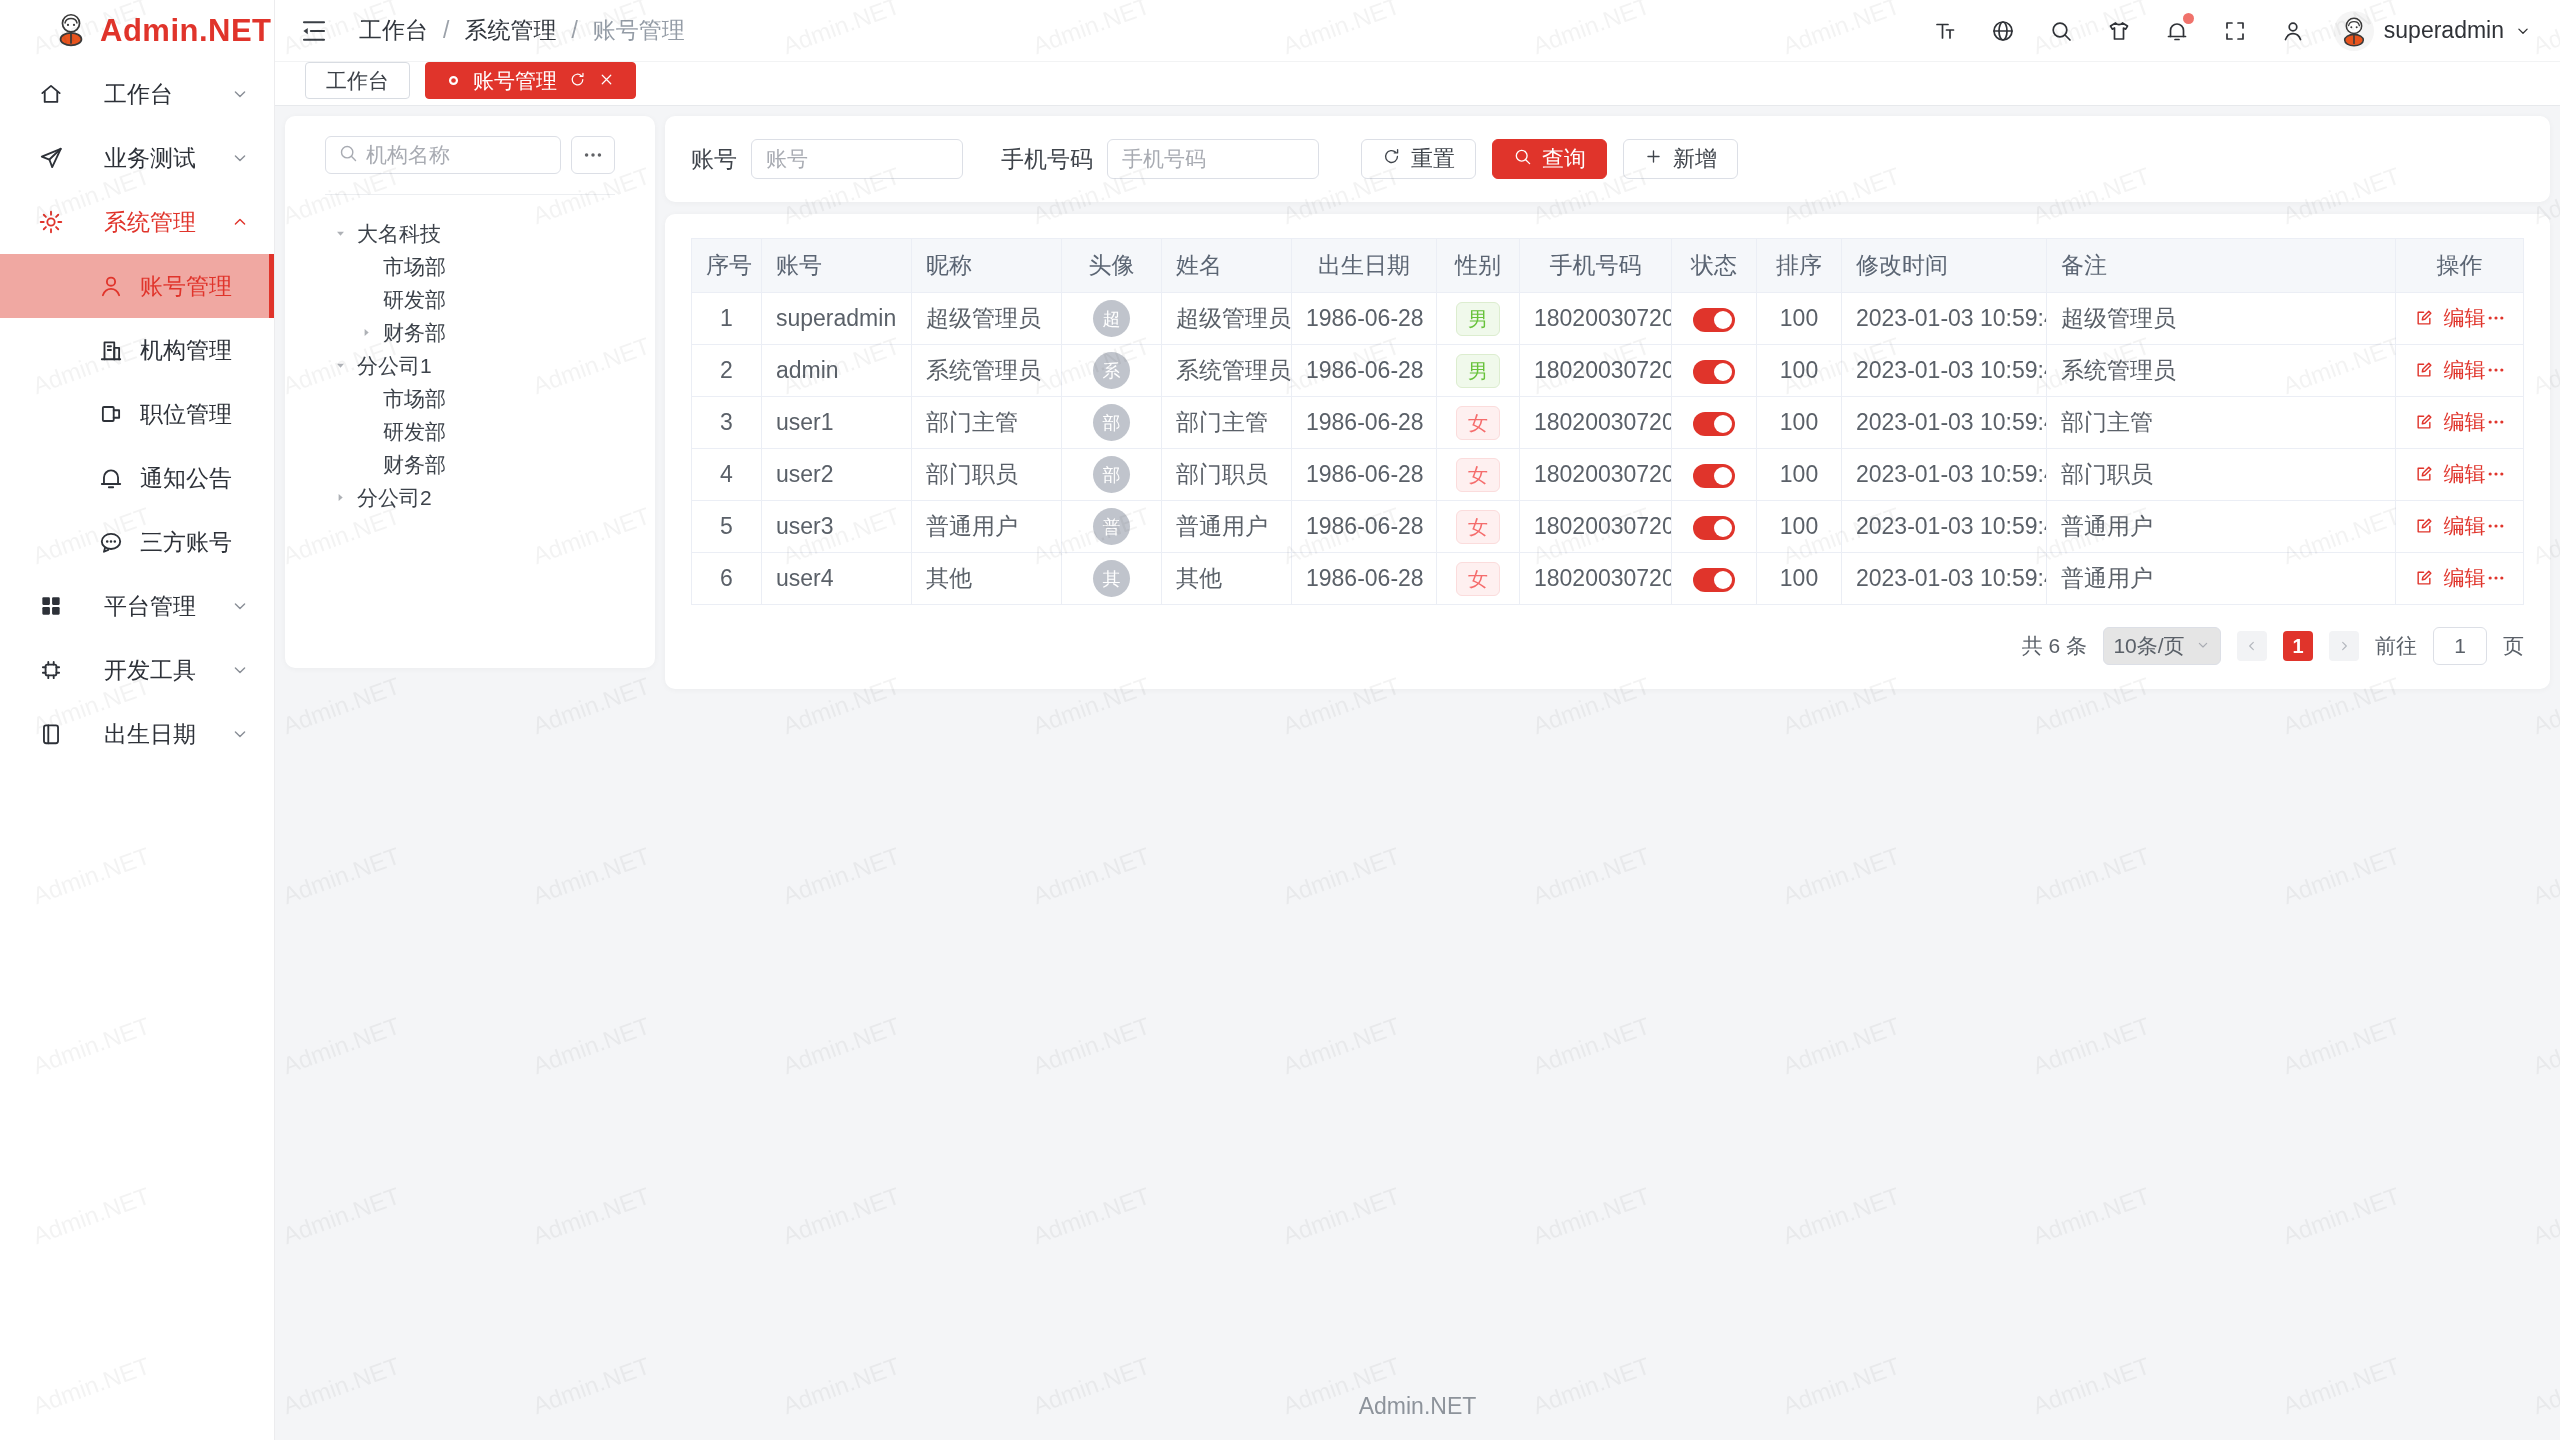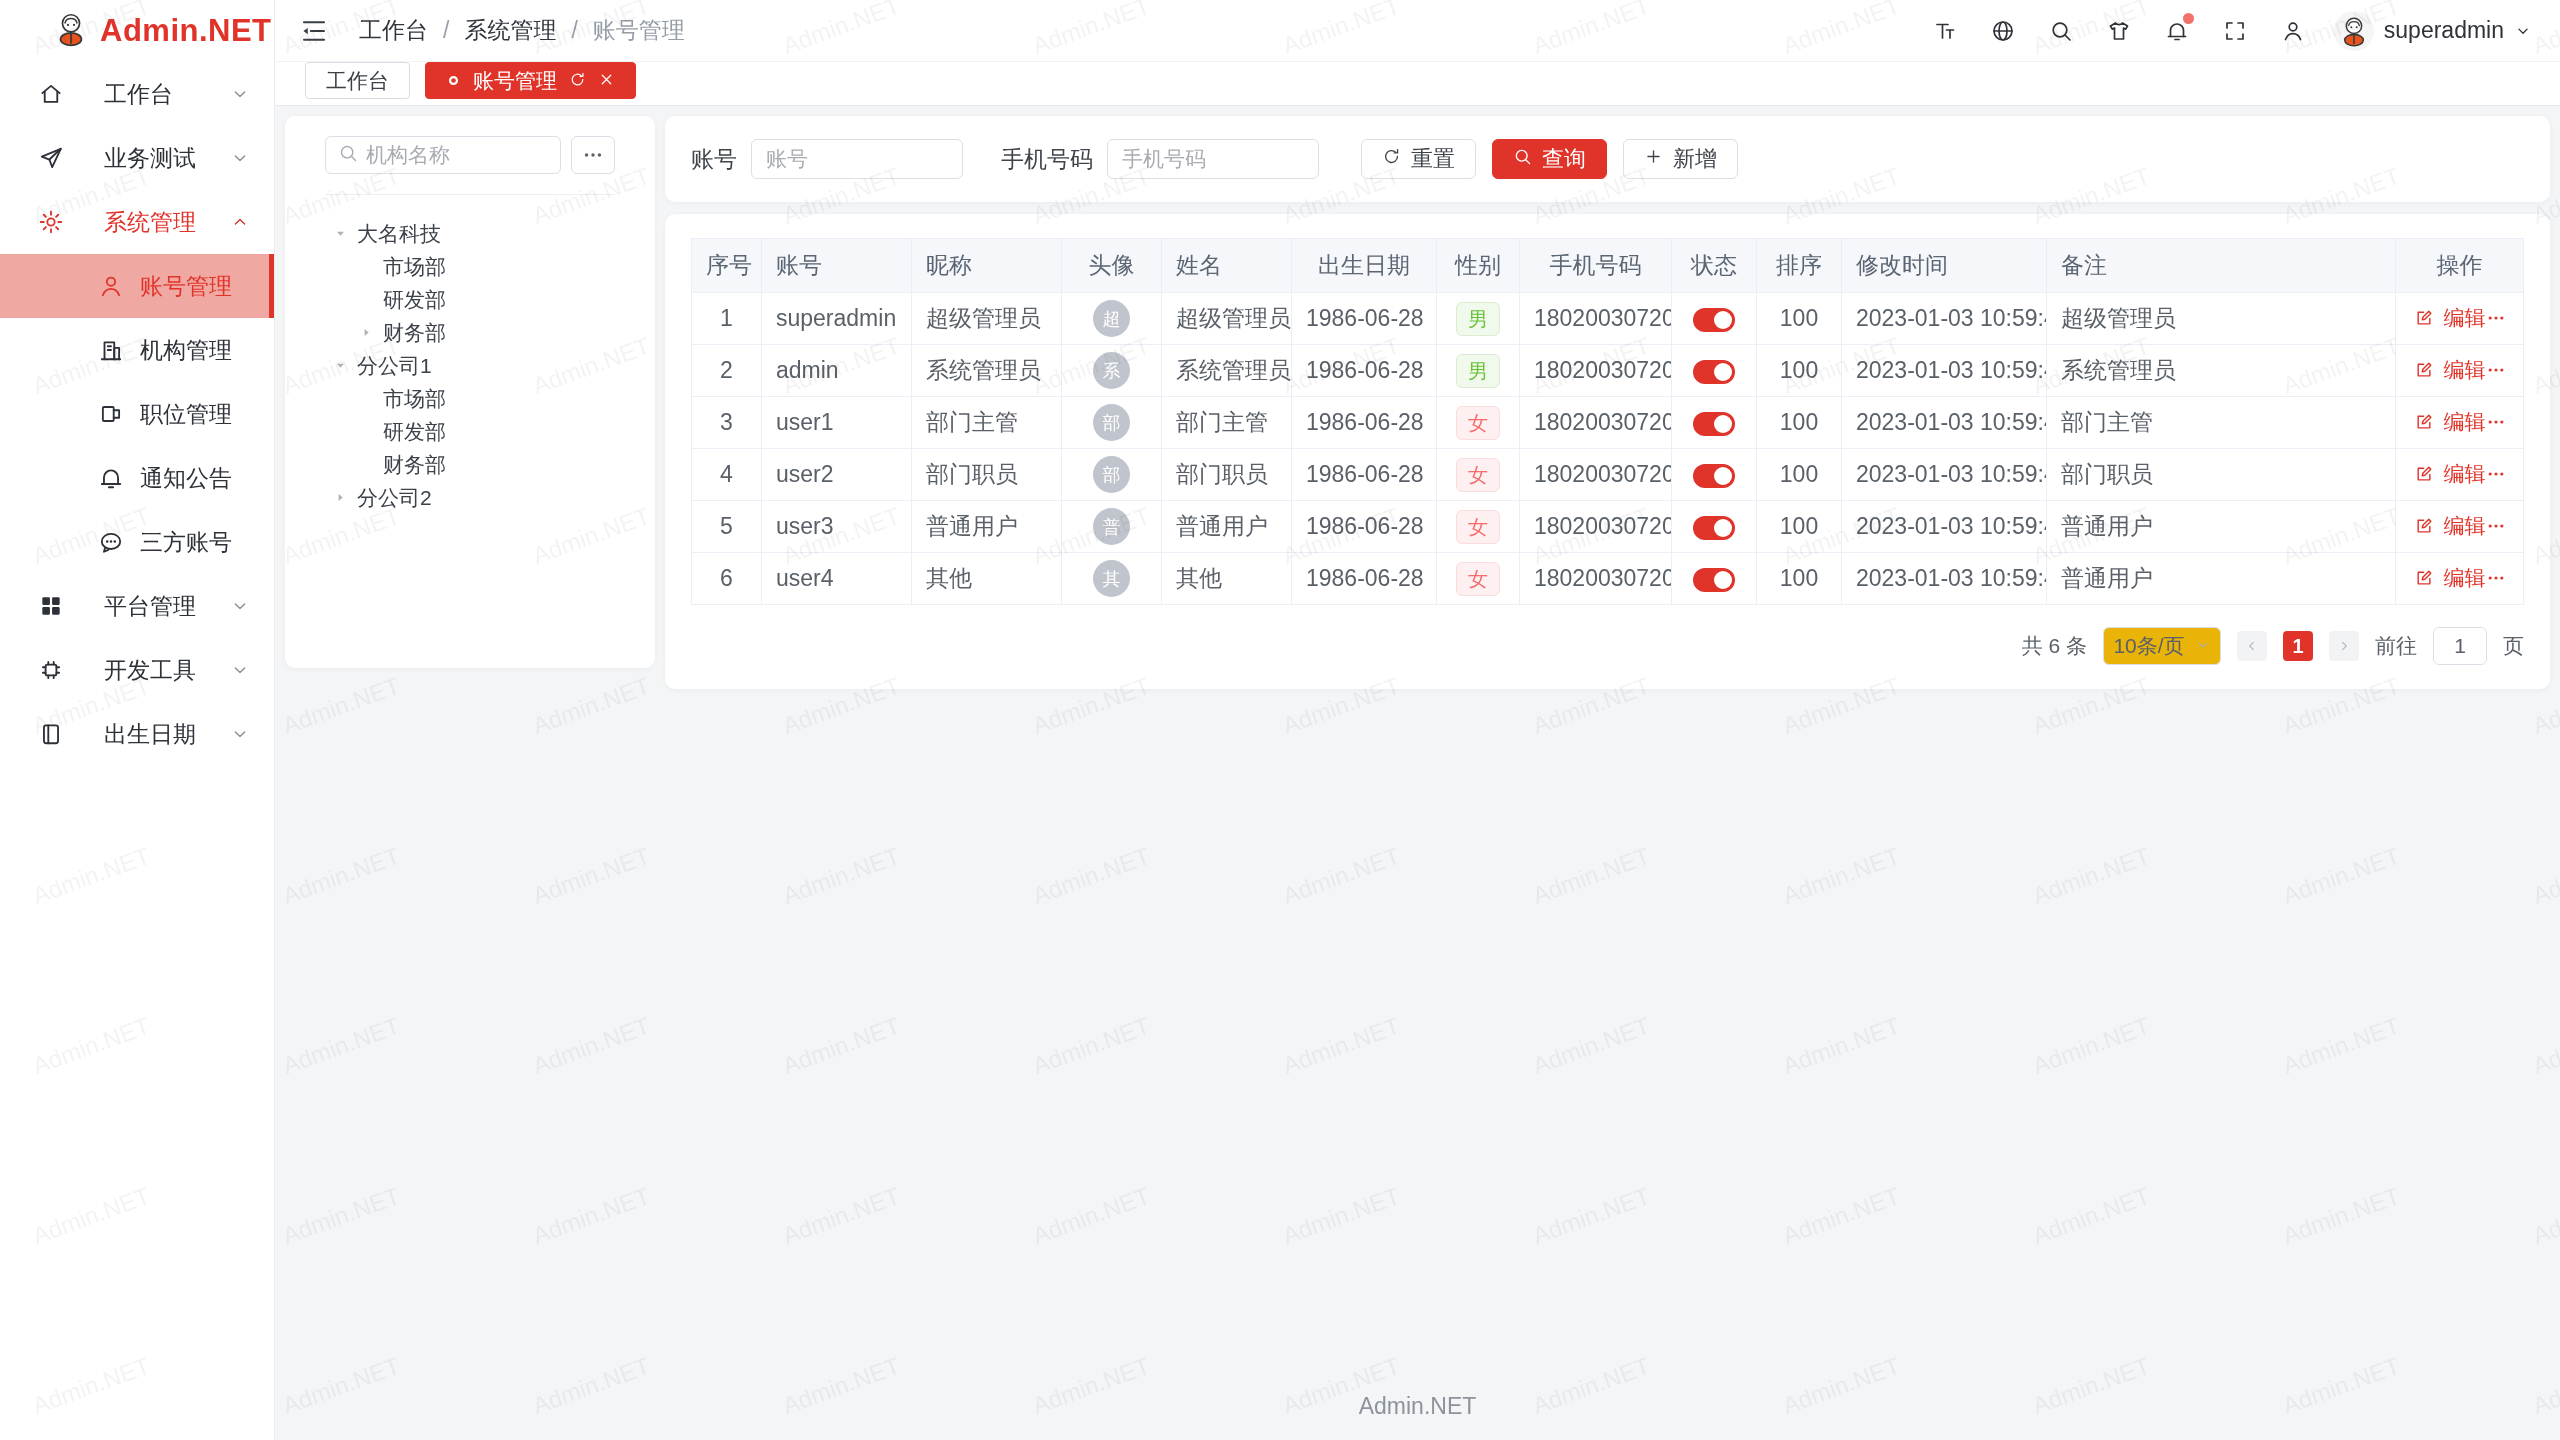--- a/index.html
+++ b/index.html
@@ -88,21 +88,21 @@
   .tag.red { color:#f56c6c; background:#fef0f0; border:1px solid #fbdcdc; }
   .switch { display:inline-block; width:42px; height:24px; border-radius:13px; background:#e0342b;
     position:relative; cursor:pointer; vertical-align:middle; }
   .switch .knob { position:absolute; top:3px; right:3px; width:18px; height:18px; border-radius:50%; background:#fff; }
   .ops { color:#e0342b; display:inline-flex; align-items:center; gap:10px; cursor:pointer; }
   .ops .edit-label { font-size:21px; }
 
   .pagination { margin-top:22px; display:flex; justify-content:flex-end; align-items:center;
     gap:16px; font-size:21px; color:#5a6068; }
   .pg-select { width:118px; height:38px; border:1px solid #dcdfe6; border-radius:6px; display:inline-flex;
-    align-items:center; justify-content:center; gap:10px; color:#5a6068; cursor:pointer; background:#eab308; }
+    align-items:center; justify-content:center; gap:10px; color:#5a6068; cursor:pointer; background:#e5e5e5; }
   .pg-select .ic { color:#a8abb2; }
   .pg-btn { width:30px; height:30px; border-radius:4px; background:#f2f3f5; color:#b3b7bd;
     display:inline-flex; align-items:center; justify-content:center; cursor:pointer; }
   .pg-page { width:30px; height:30px; border-radius:4px; background:#e0342b; color:#fff; font-weight:700;
     font-size:20px; display:inline-flex; align-items:center; justify-content:center; cursor:pointer; }
   .goto-input { width:54px; height:38px; border:1px solid #dcdfe6; border-radius:6px; text-align:center;
     font-size:21px; color:#5a6068; outline:0; font-family:inherit; }
 
   .page-footer { position:absolute; left:0; right:0; bottom:12px; text-align:center; color:#8d939b; }
   .page-footer .f1 { font-size:23px; margin-bottom:8px; }

